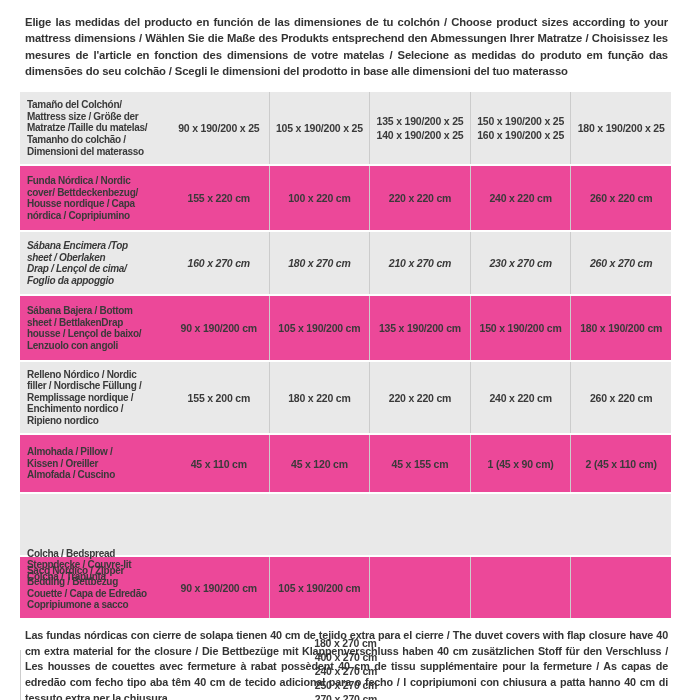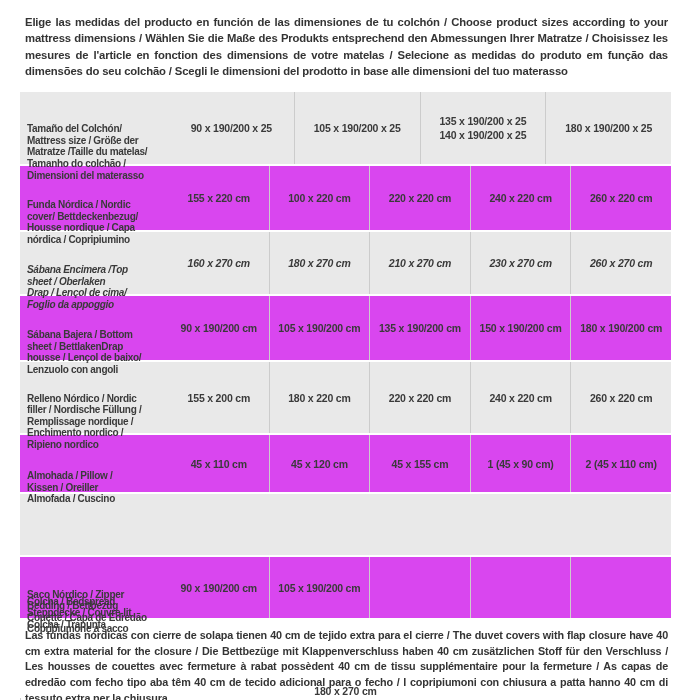--- a/index.html
+++ b/index.html
@@ -33,41 +33,40 @@
     margin-top: 13px;
     width: 651px;
     margin-left: -5px;
   }
   .row {
     display: flex;
     align-items: stretch;
     margin-bottom: 2px;
   }
   .row.gray { background: #e9e9e9; }
-  .row.white { background: #d946ef; }
+  .row.white { background: #ec4899; }
   .r1 { height: 72px; }
   .r2 { height: 64px; }
   .r3 { height: 62px; font-style: italic; }
   .r4 { height: 64px; }
   .r5 { height: 71px; justify-content: center; }
   .r6 { height: 57px; }
   .r7 { height: 61px; flex-direction: column; }
   .r8 { height: 61px; }
   .label {
     width: 142px;
     flex: 0 0 142px;
     padding-left: 7px;
     display: flex;
     align-items: center;
     font-size: 10px;
     line-height: 11.6px;
     white-space: pre-line;
     letter-spacing: -0.3px;
     color: #3a3a3a;
-    margin-top: 48px;
   }
   .cell {
     flex: 1 1 0;
     display: flex;
     align-items: center;
     justify-content: center;
     font-size: 10.5px;
     line-height: 14px;
     white-space: pre-line;
     text-align: center;
@@ -96,20 +95,22 @@
     <div class="row gray r1">
       <div class="label">Tamaño del Colchón/
 Mattress size / Größe der
 Matratze /Taille du matelas/
 Tamanho do colchão /
 Dimensioni del materasso</div>
       <div class="cell">90 x 190/200 x 25</div>
       <div class="cell">105 x 190/200 x 25</div>
       <div class="cell">135 x 190/200 x 25
 140 x 190/200 x 25</div>
+      <div class="cell">150 x 190/200 x 25
+160 x 190/200 x 25</div>
       <div class="cell">180 x 190/200 x 25</div>
     </div>
 
     <div class="row white r2">
       <div class="label">Funda Nórdica /  Nordic
 cover/ Bettdeckenbezug/
 Housse nordique  / Capa
 nórdica / Copripiumino</div>
       <div class="cell">155 x 220 cm</div>
       <div class="cell">100 x 220 cm</div>

